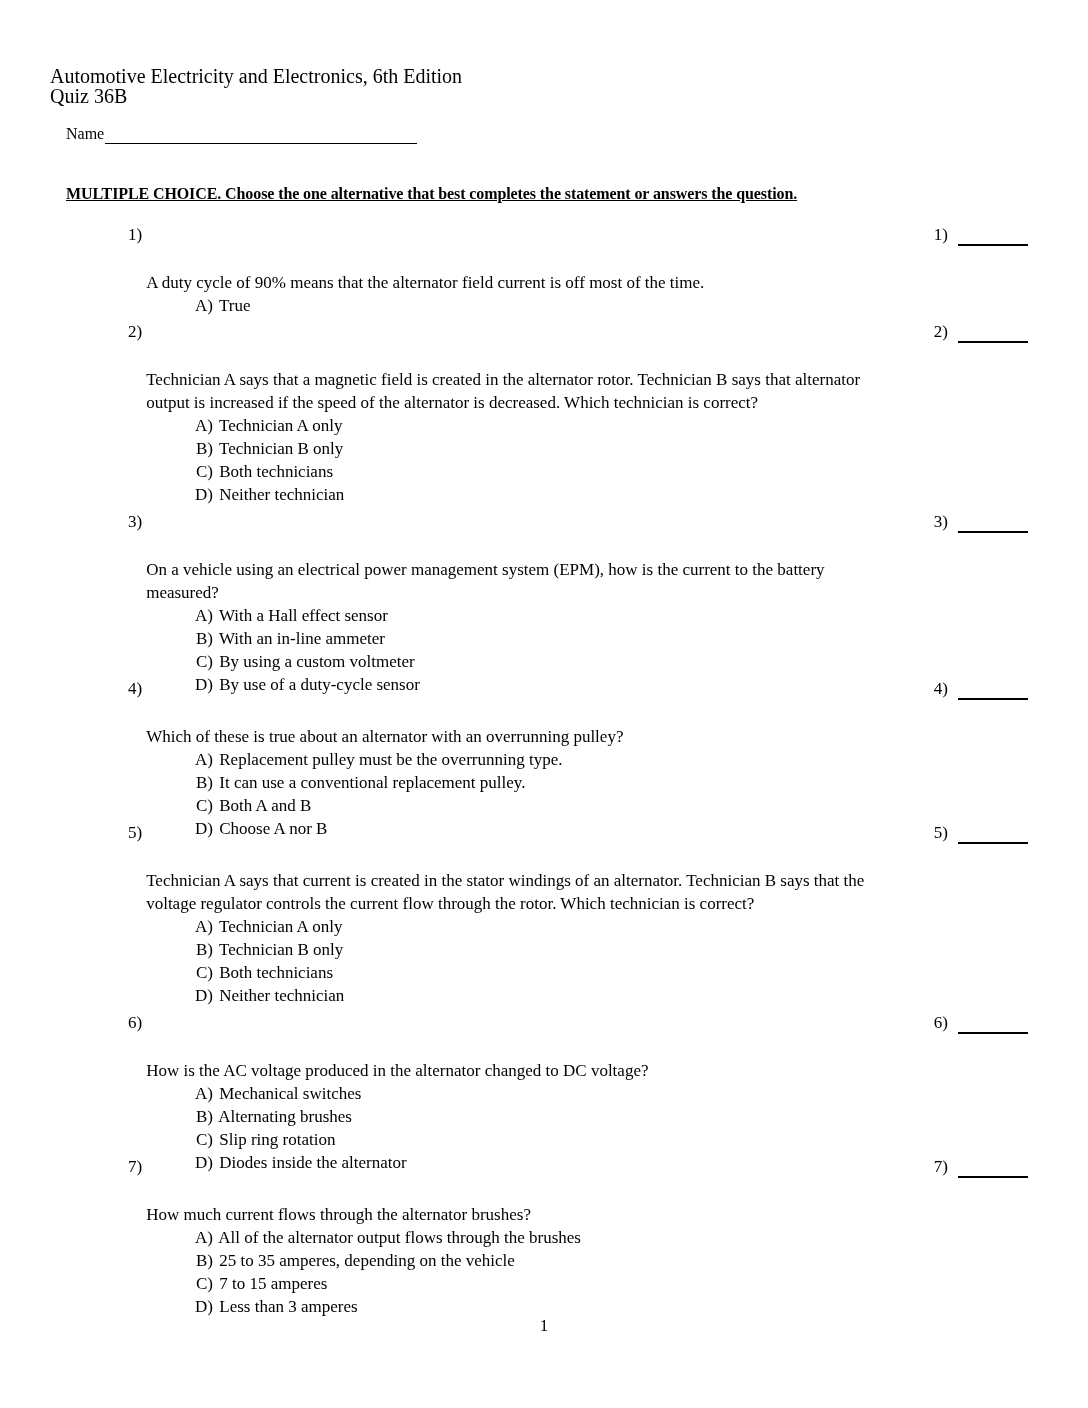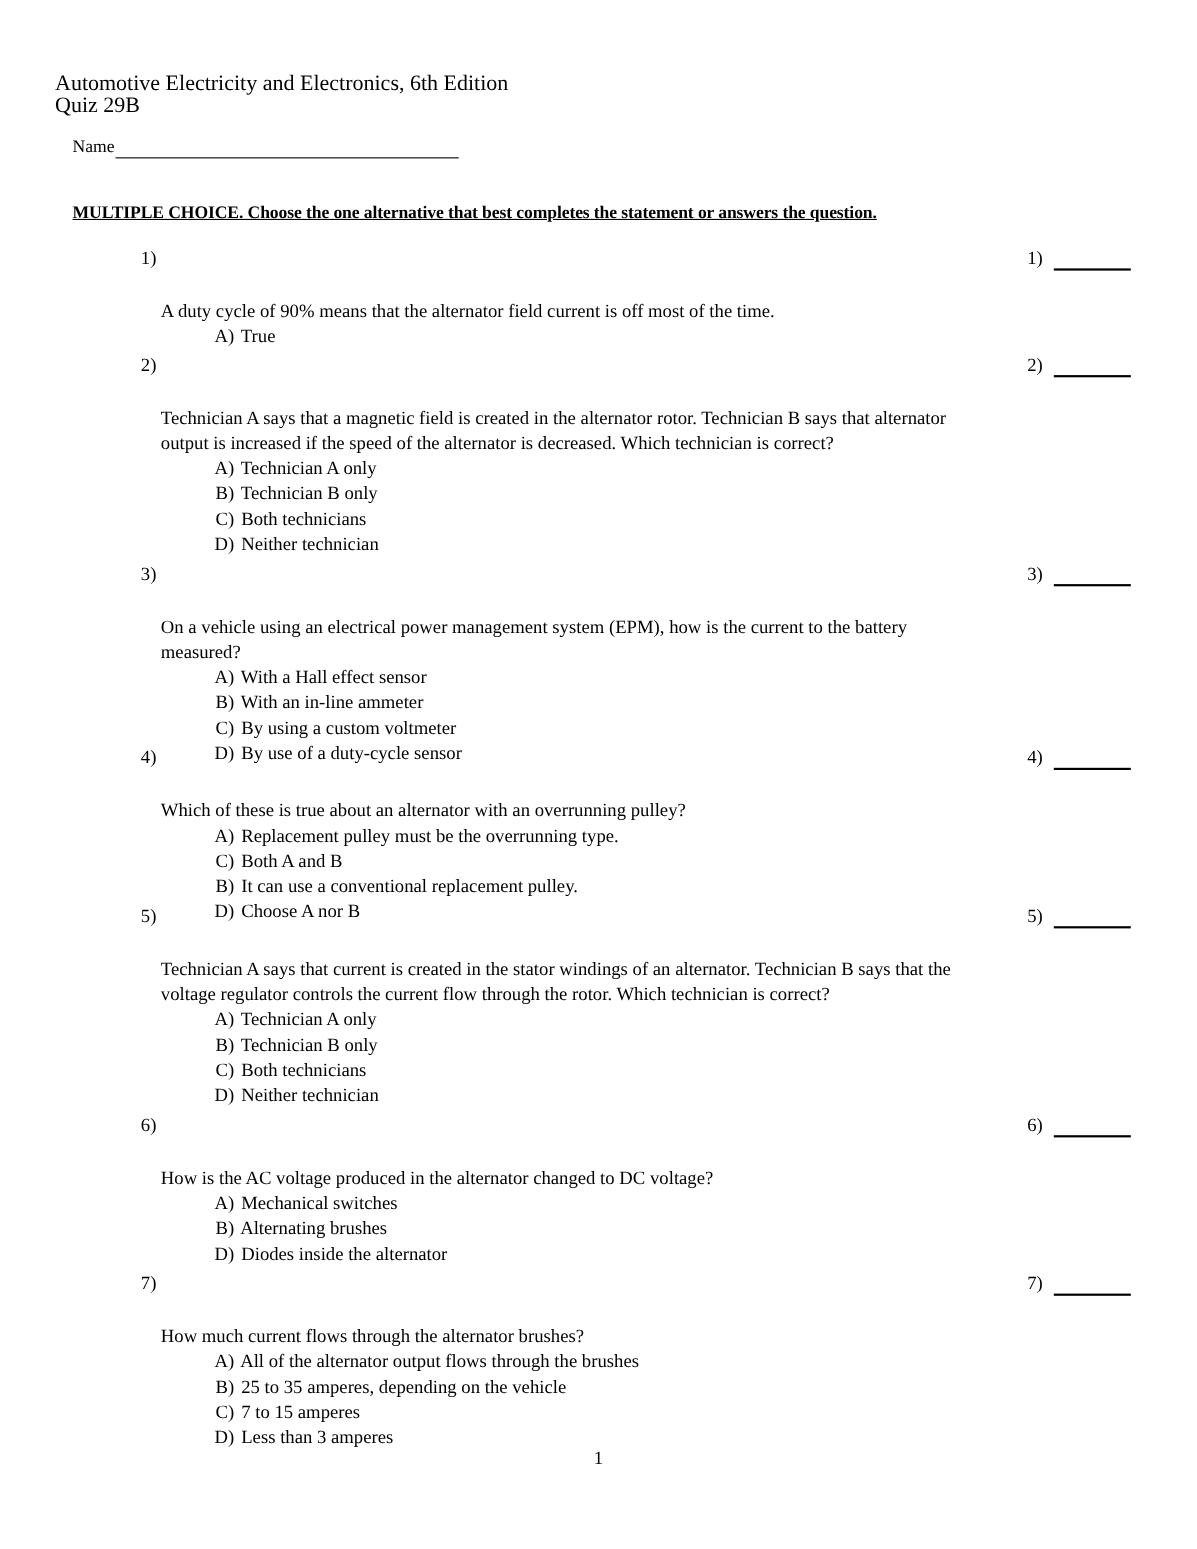--- a/index.html
+++ b/index.html
@@ -106,21 +106,21 @@
       top: 1316px;
       text-align: center;
       font-size: 17px;
     }
   </style>
 </head>
 <body>
 
 <div class="header">
   <div>Automotive Electricity and Electronics, 6th Edition</div>
-  <div>Quiz 29B</div>
+  <div>Quiz 36B</div>
 </div>
 
 <div class="name-row">
   <span>Name</span>
   <span class="name-line"></span>
 </div>
 
 <div class="instructions">MULTIPLE CHOICE.  Choose the one alternative that best completes the statement or answers the question.</div>
 
 <div class="question" style="top:223px;">
@@ -171,22 +171,22 @@
   </div>
 </div>
 
 <div class="question" style="top:677px;">
   <div class="q-stem">
     <span class="q-num">4)</span>
     <span class="q-text">Which of these is true about an alternator with an overrunning pulley?</span>
   </div>
   <div class="options">
     <span class="option"><span class="letter">A)</span> <span>Replacement pulley must be the overrunning type.</span></span>
+    <span class="option"><span class="letter">B)</span> <span>It can use a conventional replacement pulley.</span></span>
     <span class="option"><span class="letter">C)</span> <span>Both A and B</span></span>
-    <span class="option"><span class="letter">B)</span> <span>It can use a conventional replacement pulley.</span></span>
     <span class="option"><span class="letter">D)</span> <span>Choose A nor B</span></span>
   </div>
   <div class="answer-slot">
     <span class="answer-num">4)</span>
     <span class="answer-line"></span>
   </div>
 </div>
 
 <div class="question" style="top:821px;">
   <div class="q-stem">
@@ -206,20 +206,21 @@
 </div>
 
 <div class="question" style="top:1011px;">
   <div class="q-stem">
     <span class="q-num">6)</span>
     <span class="q-text">How is the AC voltage produced in the alternator changed to DC voltage?</span>
   </div>
   <div class="options">
     <span class="option"><span class="letter">A)</span> <span>Mechanical switches</span></span>
     <span class="option"><span class="letter">B)</span> <span>Alternating brushes</span></span>
+    <span class="option"><span class="letter">C)</span> <span>Slip ring rotation</span></span>
     <span class="option"><span class="letter">D)</span> <span>Diodes inside the alternator</span></span>
   </div>
   <div class="answer-slot">
     <span class="answer-num">6)</span>
     <span class="answer-line"></span>
   </div>
 </div>
 
 <div class="question" style="top:1155px;">
   <div class="q-stem">

